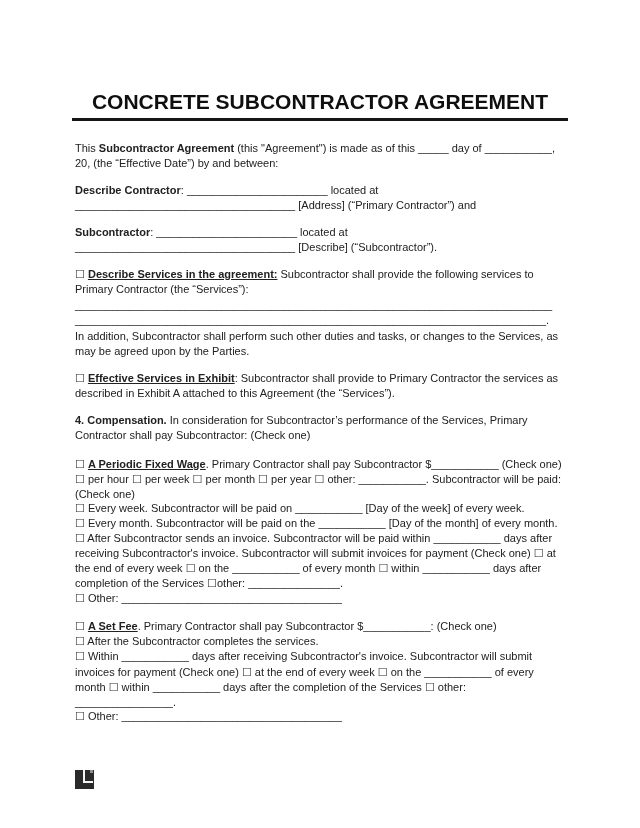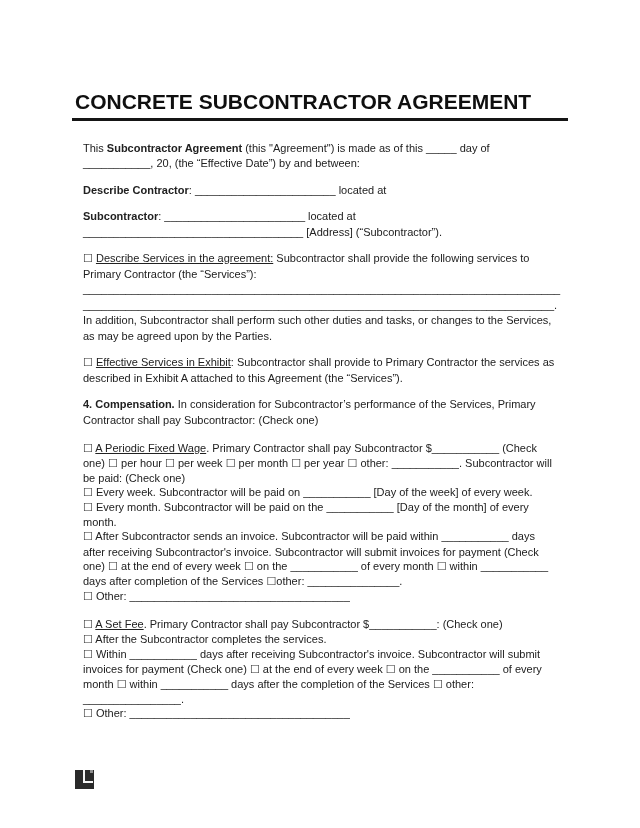--- a/index.html
+++ b/index.html
@@ -14,33 +14,34 @@
     font-size:11px;
     line-height:1.41;
     color:#212121;
   }
   h1.doc-title{
     margin:0;
     padding-top:90px;
     font-size:21px;
     line-height:1.12;
     font-weight:700;
+    text-align:center;
     color:#0f0f0f;
     white-space:nowrap;
   }
   .title-rule{
     height:3px;
     background:#151515;
     margin:4px -3px 0;
   }
-  p.para{margin:11px 8px 0;}
+  p.para{margin:11px 0 0;}
   p.first{margin-top:20px;}
   p.cblock{line-height:1.28;margin-top:13px;}
   .seg-b{font-weight:700;}
-  .seg-u{text-decoration:underline;text-underline-offset:1px;}
+  .seg-u{text-decoration:underline;text-underline-offset:1px;font-weight:bold;}
   .seg-cb{font-family:"DejaVu Sans",sans-serif;color:#2e2e2e;}
   .logo{
     position:absolute;
     left:75px;top:770px;
     width:19px;height:19px;
     background:#2a2a2a;
   }
   .logo .fold{
     position:absolute;
     top:0;right:1px;
@@ -59,23 +60,23 @@
 </head>
 <body>
 
 <div class="page">
 
   <h1 class="doc-title">CONCRETE SUBCONTRACTOR AGREEMENT</h1>
   <div class="title-rule"></div>
 
   <p class="para first"><span class="seg-t">This </span><span class="seg-b">Subcontractor Agreement</span><span class="seg-t"> (this "Agreement") is made as of this _____ day of ___________, 20, (the “Effective Date”) by and between:</span></p>
 
-  <p class="para"><span class="seg-b">Describe Contractor</span><span class="seg-t">: _______________________ located at</span><br></p>
+  <p class="para"><span class="seg-b">Describe Contractor</span><span class="seg-t">: _______________________ located at</span><br><span class="seg-t">____________________________________ [Address] (“Primary Contractor”) and</span></p>
 
-  <p class="para"><span class="seg-b">Subcontractor</span><span class="seg-t">: _______________________ located at</span><br><span class="seg-t">____________________________________ [Address] (“Subcontractor”).</span></p>
+  <p class="para"><span class="seg-b">Subcontractor</span><span class="seg-t">: _______________________ located at</span><br><span class="seg-t">____________________________________ [Describe] (“Subcontractor”).</span></p>
 
 
 
   <p class="para"><span class="seg-cb">☐</span><span class="seg-t"> </span><span class="seg-u">Describe Services in the agreement:</span><span class="seg-t"> Subcontractor shall provide the following services to Primary Contractor (the “Services”):</span><br><span class="seg-t">______________________________________________________________________________</span><br><span class="seg-t">_____________________________________________________________________________.</span><br><span class="seg-t">In addition, Subcontractor shall perform such other duties and tasks, or changes to the Services, as may be agreed upon by the Parties.</span></p>
 
   <p class="para"><span class="seg-cb">☐</span><span class="seg-t"> </span><span class="seg-u">Effective Services in Exhibit</span><span class="seg-t">: Subcontractor shall provide to Primary Contractor the services as described in Exhibit A attached to this Agreement (the “Services”).</span></p>
 
   <p class="para"><span class="seg-b">4. Compensation.</span><span class="seg-t"> In consideration for Subcontractor’s performance of the Services, Primary Contractor shall pay Subcontractor: (Check one)</span></p>
 
   <p class="para cblock"><span class="seg-cb">☐</span><span class="seg-t"> </span><span class="seg-u">A Periodic Fixed Wage</span><span class="seg-t">. Primary Contractor shall pay Subcontractor $___________ (Check one) </span><span class="seg-cb">☐</span><span class="seg-t"> per hour </span><span class="seg-cb">☐</span><span class="seg-t"> per week </span><span class="seg-cb">☐</span><span class="seg-t"> per month </span><span class="seg-cb">☐</span><span class="seg-t"> per year </span><span class="seg-cb">☐</span><span class="seg-t"> other: ___________. Subcontractor will be paid: (Check one)</span><br><span class="seg-cb">☐</span><span class="seg-t"> Every week. Subcontractor will be paid on ___________ [Day of the week] of every week.</span><br><span class="seg-cb">☐</span><span class="seg-t"> Every month. Subcontractor will be paid on the ___________ [Day of the month] of every month.</span><br><span class="seg-cb">☐</span><span class="seg-t"> After Subcontractor sends an invoice. Subcontractor will be paid within ___________ days after receiving Subcontractor's invoice. Subcontractor will submit invoices for payment (Check one) </span><span class="seg-cb">☐</span><span class="seg-t"> at the end of every week </span><span class="seg-cb">☐</span><span class="seg-t"> on the ___________ of every month </span><span class="seg-cb">☐</span><span class="seg-t"> within ___________ days after completion of the Services </span><span class="seg-cb">☐</span><span class="seg-t">other: _______________.</span><br><span class="seg-cb">☐</span><span class="seg-t"> Other: ____________________________________</span></p>

